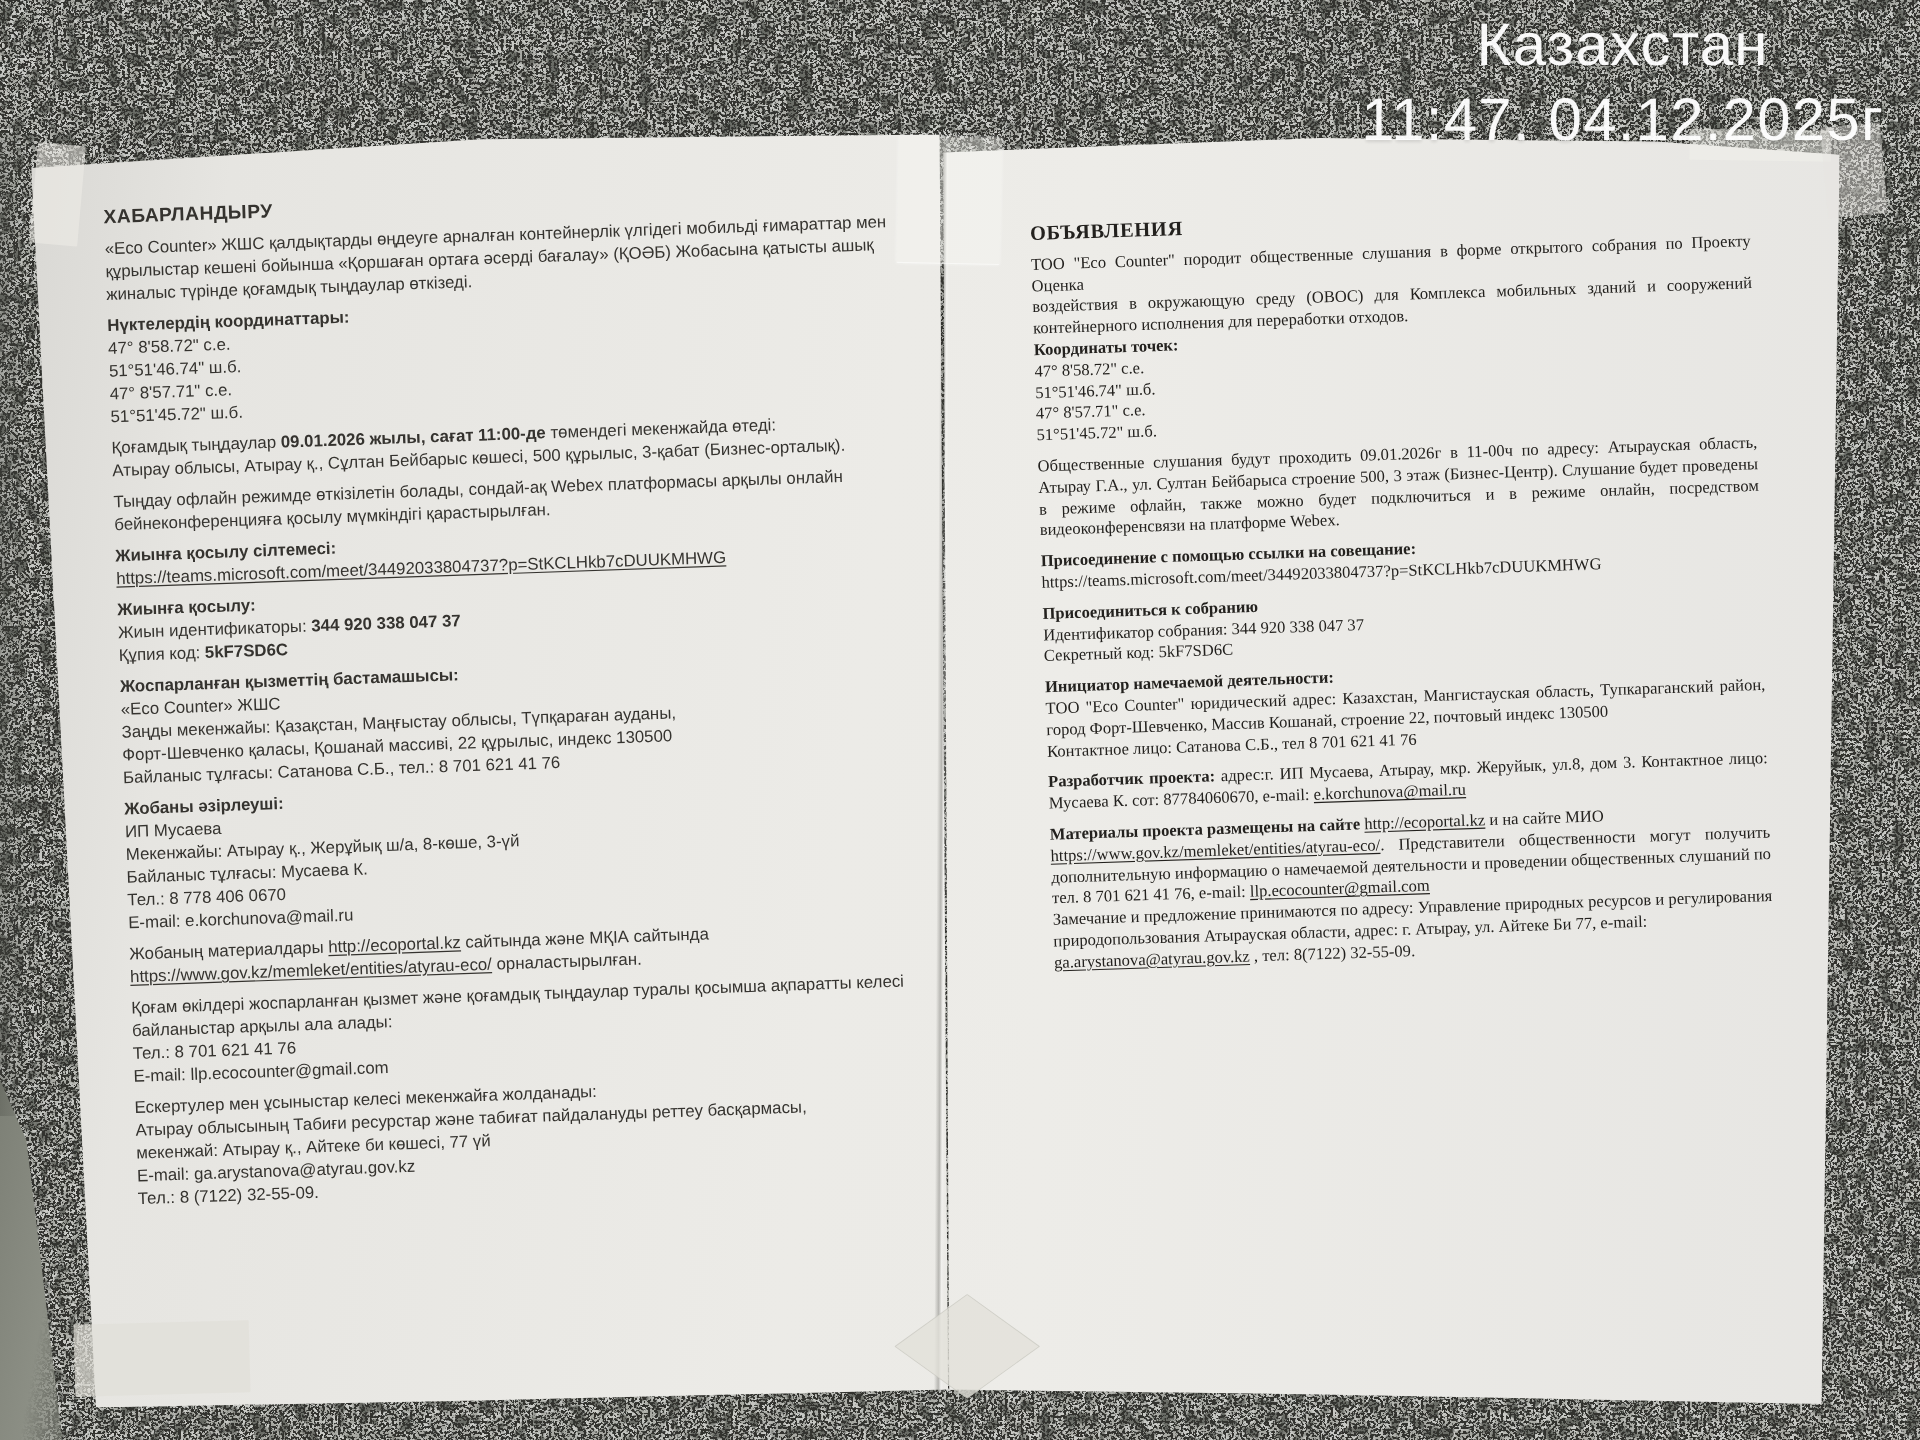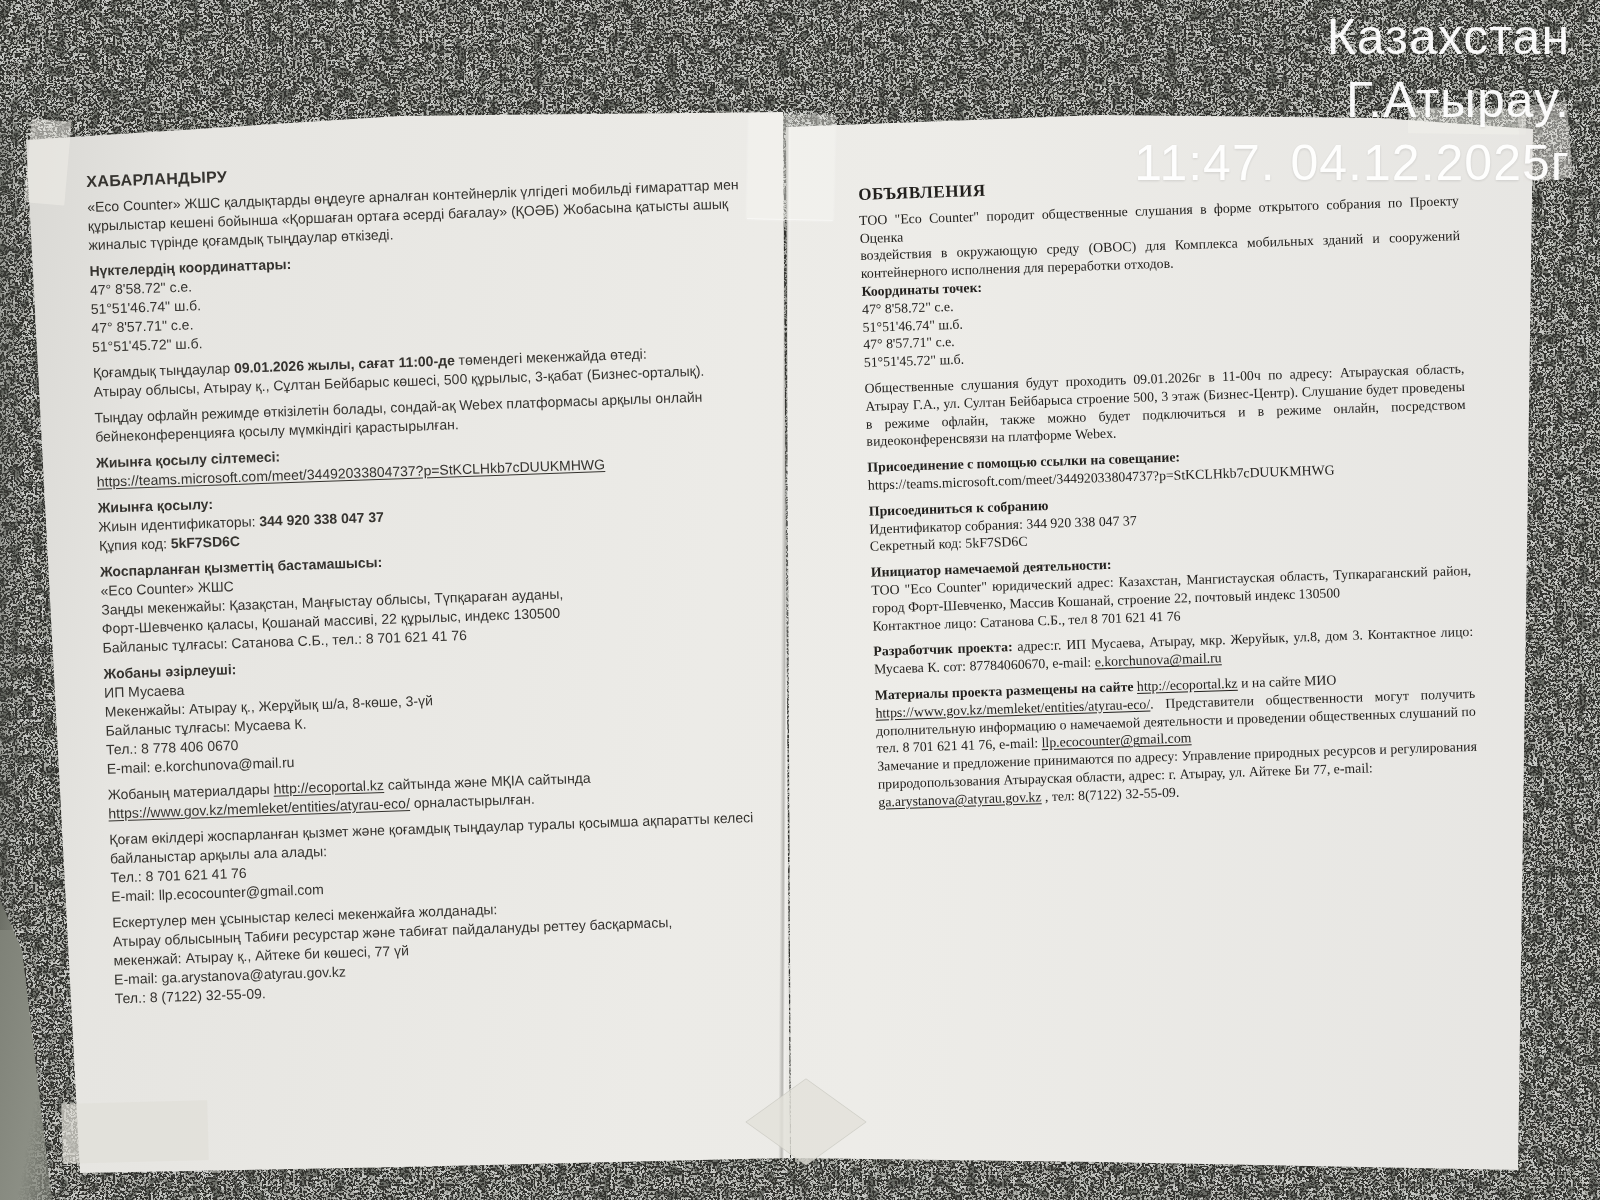--- a/index.html
+++ b/index.html
@@ -48,21 +48,21 @@
   .tape{position:absolute;border-radius:1px;}
   #tape-top-center{left:748px;top:114px;width:86px;height:106px;background:rgba(248,248,244,.42);
     box-shadow:0 0 3px rgba(255,255,255,.55), inset 0 -52px 0 -51px rgba(255,255,255,.5);transform:rotate(1.2deg);}
   #tape-top-left{left:28px;top:120px;width:40px;height:84px;background:rgba(238,237,231,.55);transform:rotate(5deg);}
   #tape-top-right{left:1408px;top:108px;width:118px;height:26px;background:rgba(242,241,236,.5);transform:rotate(.8deg);}
   #tape-corner-right{left:1520px;top:104px;width:50px;height:76px;background:rgba(230,229,224,.45);transform:rotate(-5deg);}
   #tape-bottom-center{left:763px;top:1079px;width:86px;height:86px;background:rgba(226,225,218,.8);
     border:1px solid rgba(140,140,133,.22);transform:scaleY(.72) rotate(45deg);}
   #tape-bottom-left{left:62px;top:1102px;width:146px;height:60px;background:rgba(224,223,216,.72);transform:rotate(-1.5deg);}
 
-  #overlay{position:absolute;top:6px;right:30px;text-align:right;
+  #overlay{position:absolute;top:6px;right:30px;text-align:center;
     font-family:"Liberation Sans","DejaVu Sans",sans-serif;font-size:50px;line-height:63px;font-weight:400;
     color:var(--overlay-text,#ffffff);opacity:.96;letter-spacing:1px;text-shadow:0 1px 3px rgba(0,0,0,.12);}
 </style>
 </head>
 <body>
 
 <div id="photo">
 
   <svg class="wall" width="1600" height="1200" viewBox="0 0 1600 1200" aria-hidden="true">
     <defs>
@@ -176,17 +176,16 @@
 
   <div class="tape" id="tape-top-center"></div>
   <div class="tape" id="tape-top-left"></div>
   <div class="tape" id="tape-top-right"></div>
   <div class="tape" id="tape-corner-right"></div>
   <div class="tape" id="tape-bottom-center"></div>
   <div class="tape" id="tape-bottom-left"></div>
 
   <div id="overlay">
     <div>Казахстан</div>
-    <div>Г.Атырау.</div>
     <div>11:47. 04.12.2025г</div>
   </div>
 
 </div>
 
 </body></html>

